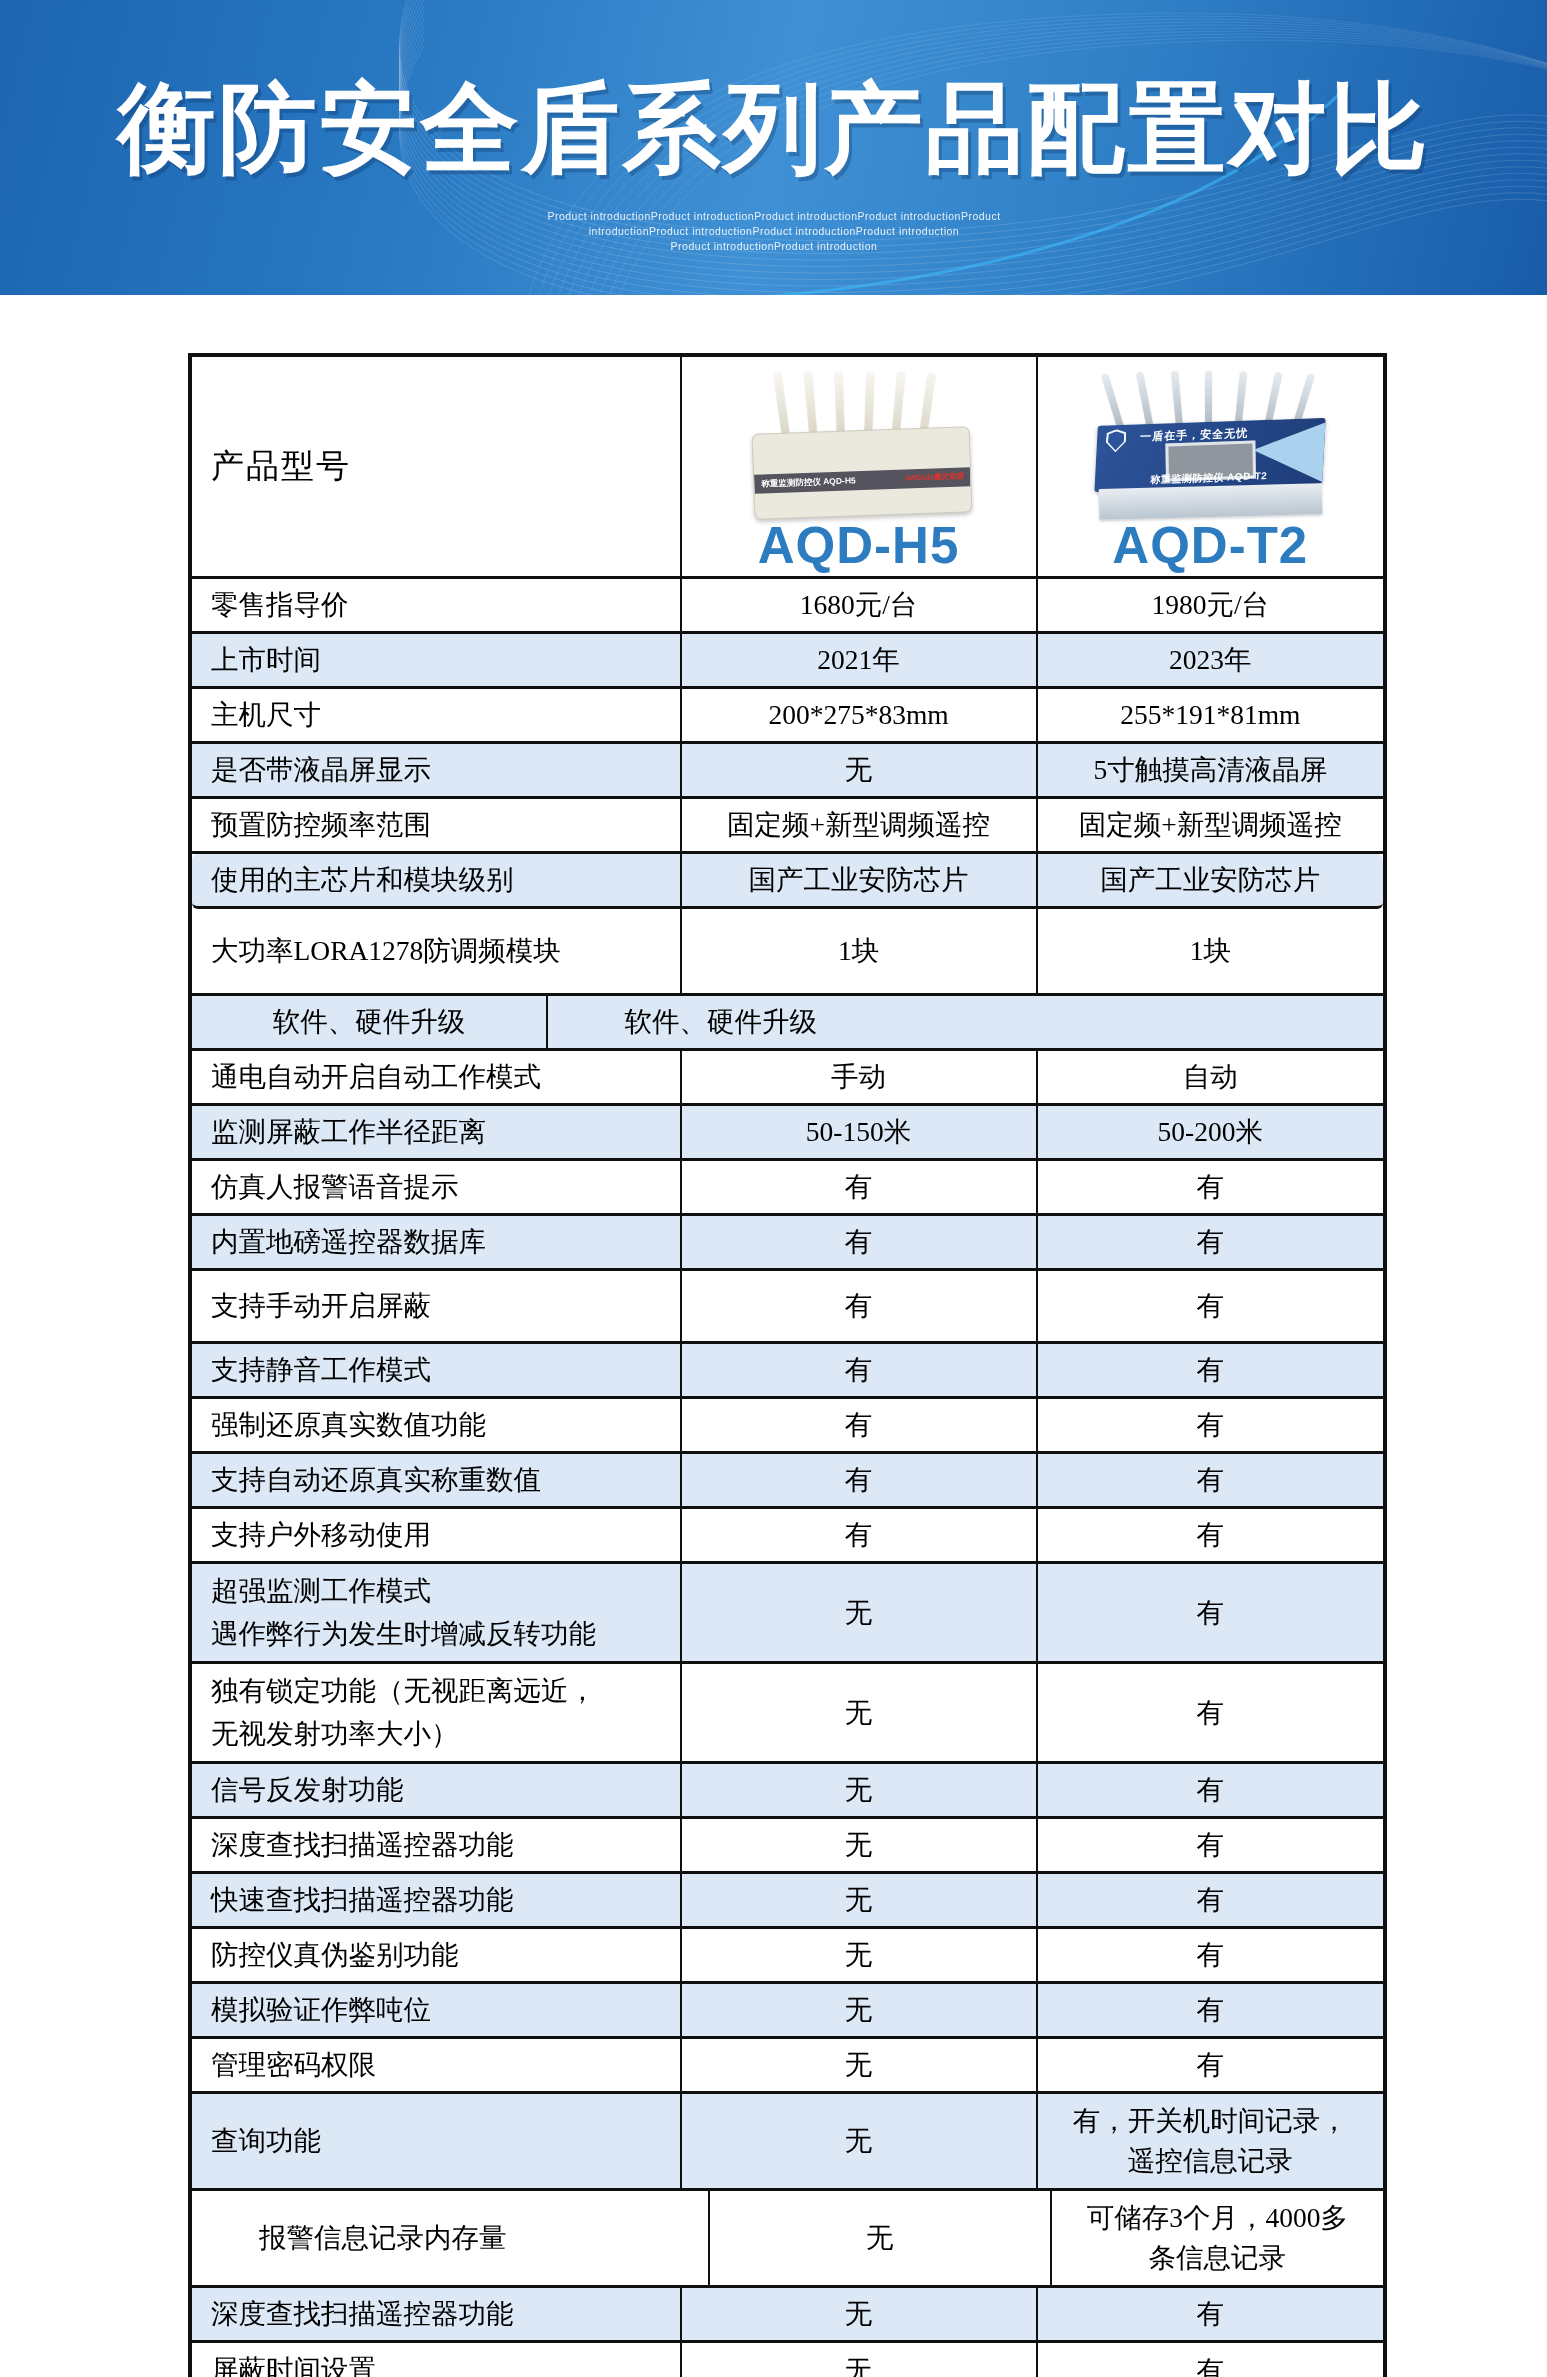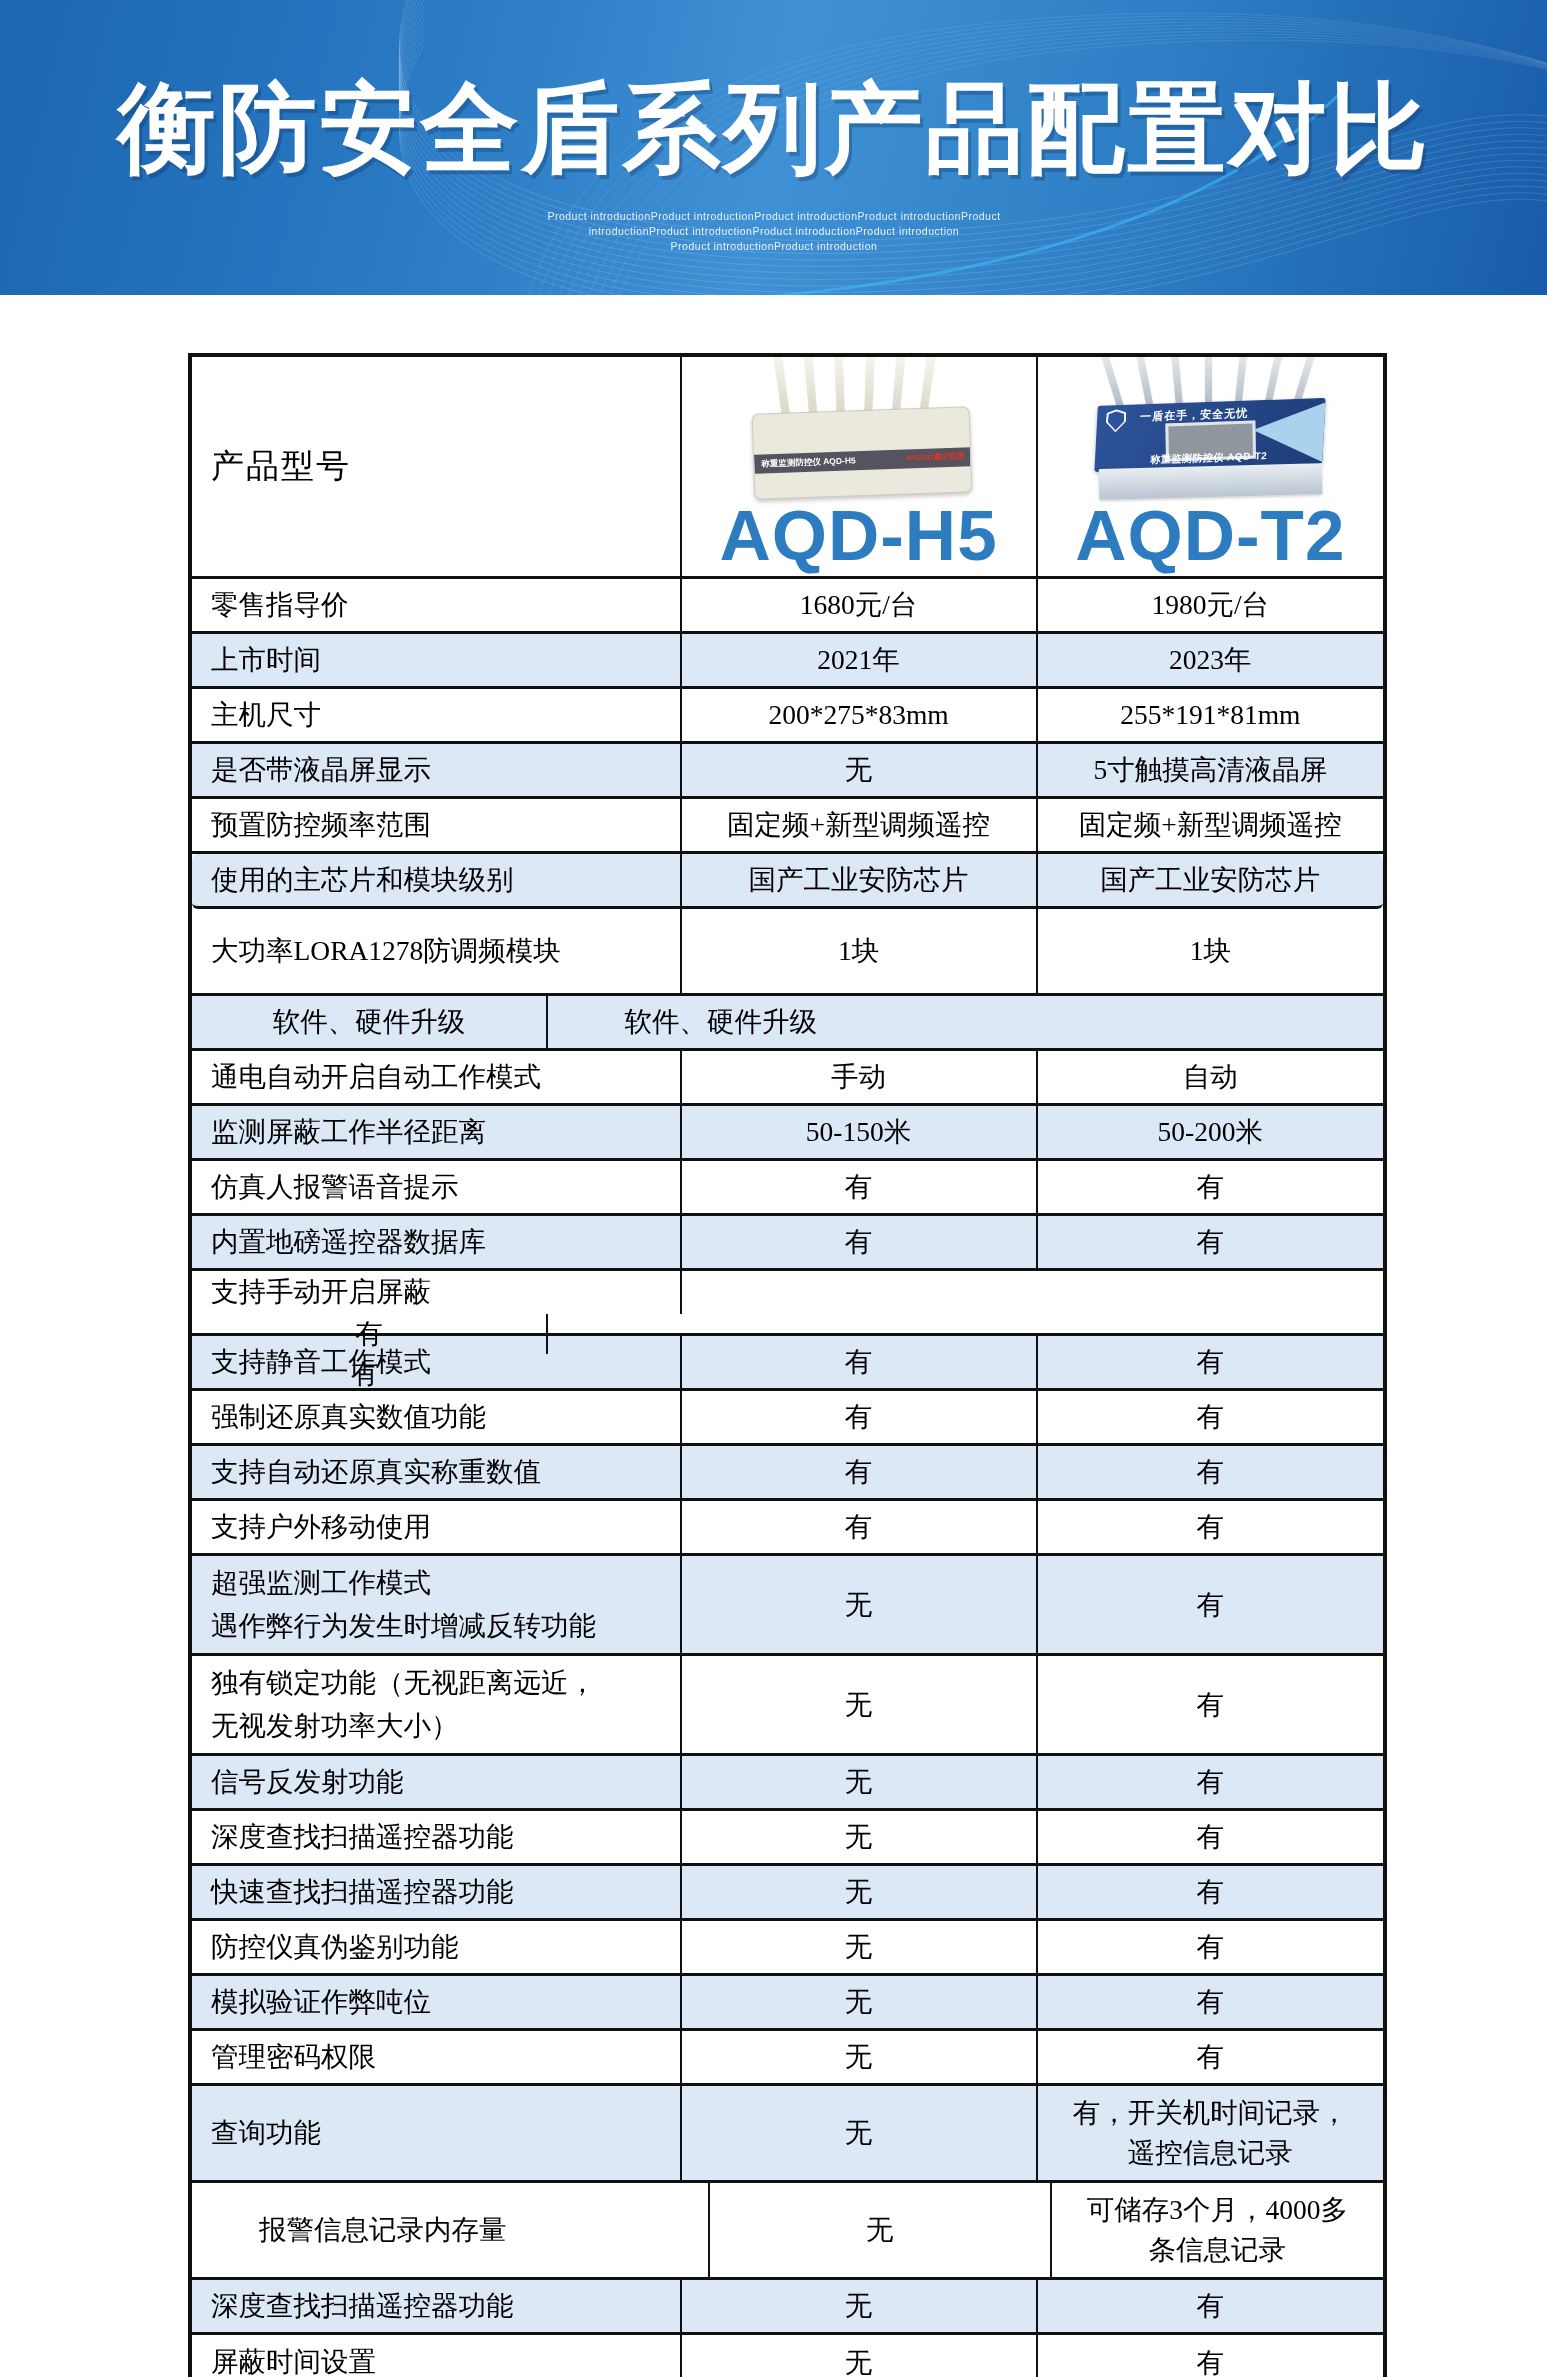--- a/index.html
+++ b/index.html
@@ -43,21 +43,21 @@
     justify-content:center;text-align:center;font-size:27.5px;line-height:1.45;white-space:pre-line;
   }
   .val.last{width:29%;border-right:none;}
   
   .hrow{height:222px;}
   .hrow .lbl{font-size:33px;letter-spacing:2px;}
   .pcell{display:flex;flex-direction:column;align-items:center;justify-content:flex-end;
     padding:2px 0 5px 0;overflow:hidden;}
   .pmodel{
     font-family:"Liberation Sans","DejaVu Sans",sans-serif;font-weight:bold;
-    font-size:71px;line-height:1;color:#2e7cc0;letter-spacing:1px;margin-top:1px;
+    font-size:51px;line-height:1;color:#2e7cc0;letter-spacing:1px;margin-top:1px;
   }
   
   .photo{position:relative;width:280px;height:144px;flex:0 0 auto;}
   .ant{position:absolute;width:7.5px;height:71px;bottom:76px;border-radius:4px 4px 1.5px 1.5px;
     background:linear-gradient(180deg,#f8f6ee 0%,#d6d2c2 100%);transform-origin:bottom center;
     box-shadow:0 0 1px rgba(0,0,0,.2);}
   .a1{left:64px;transform:rotate(-8deg);} .a2{left:91px;transform:rotate(-5deg);}
   .a3{left:118px;transform:rotate(-2deg);} .a4{left:145px;transform:rotate(2deg);}
   .a5{left:172px;transform:rotate(5deg);}  .a6{left:199px;transform:rotate(8deg);}
   .h5body{position:absolute;left:34px;bottom:3px;width:216px;height:84px;background:#ebe9de;
@@ -239,21 +239,21 @@
       <div class="trow" style="height: 55px;">
     <div class="cell lbl">仿真人报警语音提示</div>
     <div class="cell val">有</div>
     <div class="cell val last">有</div>
   </div>
       <div class="trow shaded" style="height: 55px;">
     <div class="cell lbl">内置地磅遥控器数据库</div>
     <div class="cell val">有</div>
     <div class="cell val last">有</div>
   </div>
-      <div class="trow" style="height: 65px; flex-direction: column;">
+      <div class="trow" style="height: 73px;">
     <div class="cell lbl">支持手动开启屏蔽</div>
     <div class="cell val">有</div>
     <div class="cell val last">有</div>
   </div>
       <div class="trow shaded" style="height: 55px;">
     <div class="cell lbl">支持静音工作模式</div>
     <div class="cell val">有</div>
     <div class="cell val last">有</div>
   </div>
       <div class="trow" style="height: 55px;">

